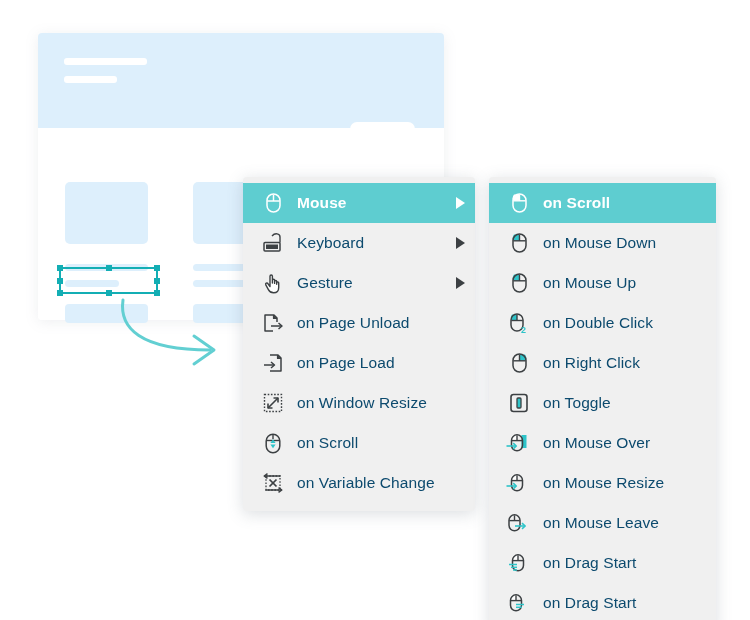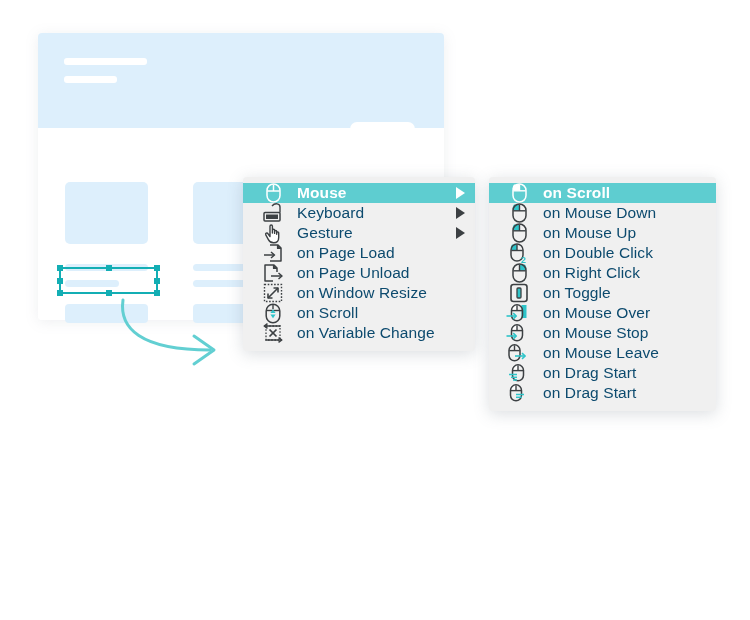--- a/index.html
+++ b/index.html
@@ -130,21 +130,21 @@
     left: 489px;
     top: 177px;
     width: 227px;
     padding: 6px 0 8px 0;
   }
 
   .menu-item {
     position: relative;
     display: flex;
     align-items: center;
-    height: 20px;
+    height: 40px;
     padding: 0 10px 0 19px;
     box-sizing: border-box;
     cursor: default;
   }
   .menu-item.highlighted {
     background: #5ecdd0;
   }
   .menu-item .mi-icon {
     width: 22px;
     height: 22px;
@@ -248,40 +248,40 @@
         <path d="M6,9 L6,3.2 C6,1.6 8.4,1.6 8.4,3.2 L8.4,10 L8.4,7.2 C8.4,5.9 10.6,5.9 10.6,7.2 L10.6,10.4 L10.6,8.4 C10.6,7.1 12.7,7.1 12.7,8.4 L12.7,11.2 L12.7,9.8 C12.7,8.6 14.7,8.6 14.7,9.8 L14.7,14.5 C14.7,18 12.3,19.8 9.6,19.8 C7,19.8 5.4,18.6 4.4,16.6 L1.8,11.8 C1.1,10.5 3,9.3 3.8,10.5 L6,13.6 Z" fill="#ffffff" stroke="#3c4043" stroke-width="1.4" stroke-linejoin="round"></path>
       </svg>
     </span>
     <span class="mi-label">Gesture</span>
     <span class="mi-arrow"></span>
   </div>
 
   <div class="menu-item">
     <span class="mi-icon">
       <svg width="20" height="20" viewBox="0 0 20 20">
+        <path d="M10,18 L2,18 L2,2 L11,2 L14,5 L14,9" fill="none" stroke="#3c4043" stroke-width="1.5" stroke-linejoin="round"></path>
+        <path d="M10.5,2 L10.5,5.5 L14,5.5" fill="#3c4043" stroke="#3c4043" stroke-width="1.2" stroke-linejoin="round"></path>
+        <line x1="8" y1="13" x2="19" y2="13" stroke="#3c4043" stroke-width="1.5"></line>
+        <path d="M15.5,10 L19,13 L15.5,16" fill="none" stroke="#3c4043" stroke-width="1.5" stroke-linejoin="round"></path>
+      </svg>
+    </span>
+    <span class="mi-label">on Page Unload</span>
+
+  </div>
+
+  <div class="menu-item">
+    <span class="mi-icon">
+      <svg width="20" height="20" viewBox="0 0 20 20">
         <path d="M7,2 L15,2 L18,5 L18,18 L7,18" fill="none" stroke="#3c4043" stroke-width="1.5" stroke-linejoin="round"></path>
         <path d="M14.5,2 L14.5,5.5 L18,5.5" fill="#3c4043" stroke="#3c4043" stroke-width="1.2" stroke-linejoin="round"></path>
         <line x1="1" y1="12" x2="11" y2="12" stroke="#3c4043" stroke-width="1.5"></line>
         <path d="M8,9 L11.5,12 L8,15" fill="none" stroke="#3c4043" stroke-width="1.5" stroke-linejoin="round"></path>
       </svg>
     </span>
     <span class="mi-label">on Page Load</span>
-
-  </div>
-
-  <div class="menu-item">
-    <span class="mi-icon">
-      <svg width="20" height="20" viewBox="0 0 20 20">
-        <path d="M10,18 L2,18 L2,2 L11,2 L14,5 L14,9" fill="none" stroke="#3c4043" stroke-width="1.5" stroke-linejoin="round"></path>
-        <path d="M10.5,2 L10.5,5.5 L14,5.5" fill="#3c4043" stroke="#3c4043" stroke-width="1.2" stroke-linejoin="round"></path>
-        <line x1="8" y1="13" x2="19" y2="13" stroke="#3c4043" stroke-width="1.5"></line>
-        <path d="M15.5,10 L19,13 L15.5,16" fill="none" stroke="#3c4043" stroke-width="1.5" stroke-linejoin="round"></path>
-      </svg>
-    </span>
-    <span class="mi-label">on Page Unload</span>
 
   </div>
 
   <div class="menu-item">
     <span class="mi-icon">
       <svg width="20" height="20" viewBox="0 0 20 20">
         <rect x="1.5" y="1.5" width="17" height="17" fill="none" stroke="#3c4043" stroke-width="1.4" stroke-dasharray="1.6 1.6"></rect>
         <line x1="5" y1="15" x2="15" y2="5" stroke="#3c4043" stroke-width="1.6"></line>
         <path d="M10.5,5 L15,5 L15,9.5" fill="none" stroke="#3c4043" stroke-width="1.6" stroke-linejoin="round"></path>
         <path d="M5,10.5 L5,15 L9.5,15" fill="none" stroke="#3c4043" stroke-width="1.6" stroke-linejoin="round"></path>
@@ -414,21 +414,21 @@
     <span class="mi-icon">
       <svg width="26" height="21" viewBox="0 0 26 21">
         <path d="M11,2 L6.5,2 A5,5 0 0,0 6,7.5 L11,7.5 Z" fill="#ffffff"></path>
         <rect x="5.5" y="1.8" width="11" height="16" rx="5.5" fill="none" stroke="#3c4043" stroke-width="1.5"></rect>
         <line x1="11" y1="2.4" x2="11" y2="7.6" stroke="#3c4043" stroke-width="1.4"></line>
         <line x1="5.8" y1="7.6" x2="16.2" y2="7.6" stroke="#3c4043" stroke-width="1.4"></line>
         <line x1="0.5" y1="13" x2="10" y2="13" stroke="#2ec4c9" stroke-width="1.6"></line>
         <path d="M7.2,10.2 L10.3,13 L7.2,15.8" fill="none" stroke="#2ec4c9" stroke-width="1.6" stroke-linejoin="round"></path>
       </svg>
     </span>
-    <span class="mi-label">on Mouse Stop</span>
+    <span class="mi-label">on Mouse Resize</span>
   </div>
 
   <div class="menu-item">
     <span class="mi-icon">
       <svg width="26" height="21" viewBox="0 0 26 21">
         <rect x="3" y="1.8" width="11" height="16" rx="5.5" fill="none" stroke="#3c4043" stroke-width="1.5"></rect>
         <line x1="8.5" y1="2.4" x2="8.5" y2="7.6" stroke="#3c4043" stroke-width="1.4"></line>
         <line x1="3.3" y1="7.6" x2="13.7" y2="7.6" stroke="#3c4043" stroke-width="1.4"></line>
         <line x1="9" y1="13" x2="19" y2="13" stroke="#2ec4c9" stroke-width="1.6"></line>
         <path d="M16,10.2 L19.2,13 L16,15.8" fill="none" stroke="#2ec4c9" stroke-width="1.6" stroke-linejoin="round"></path>

